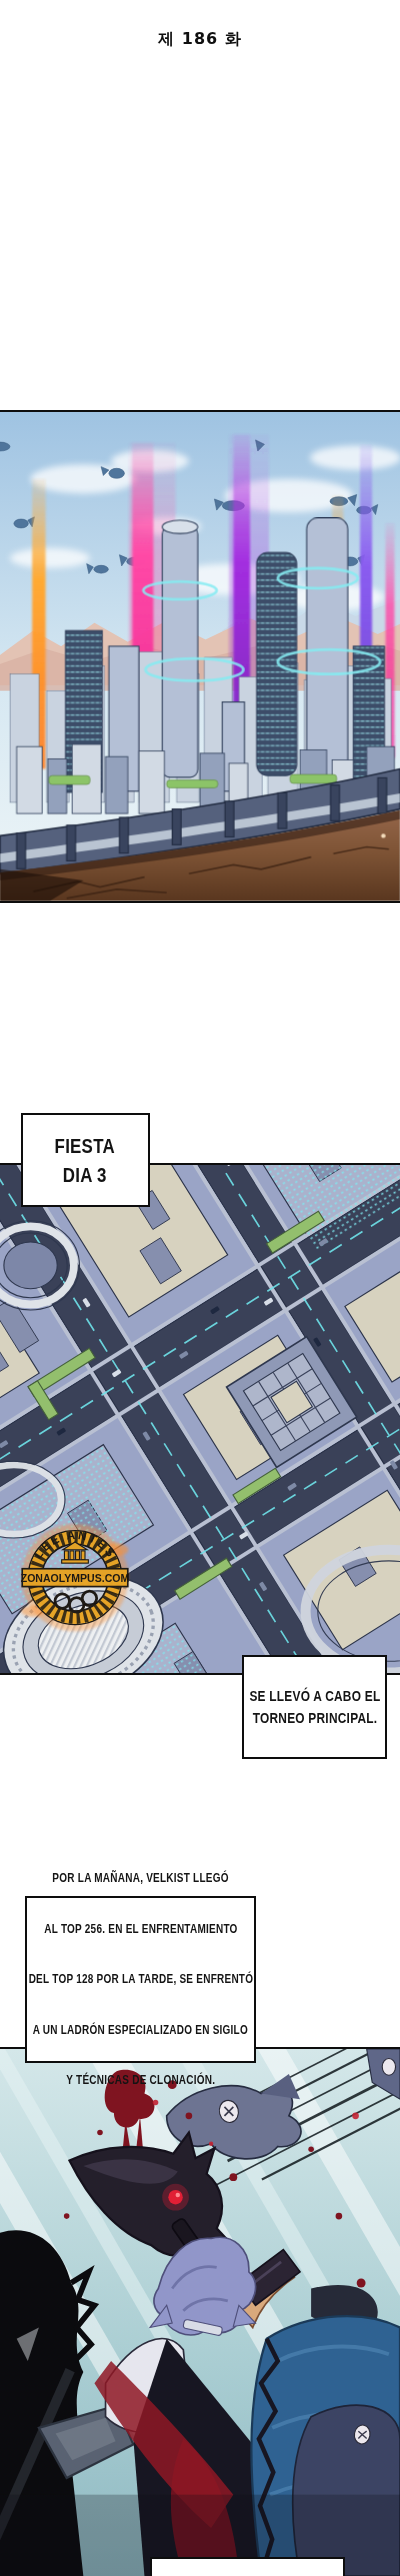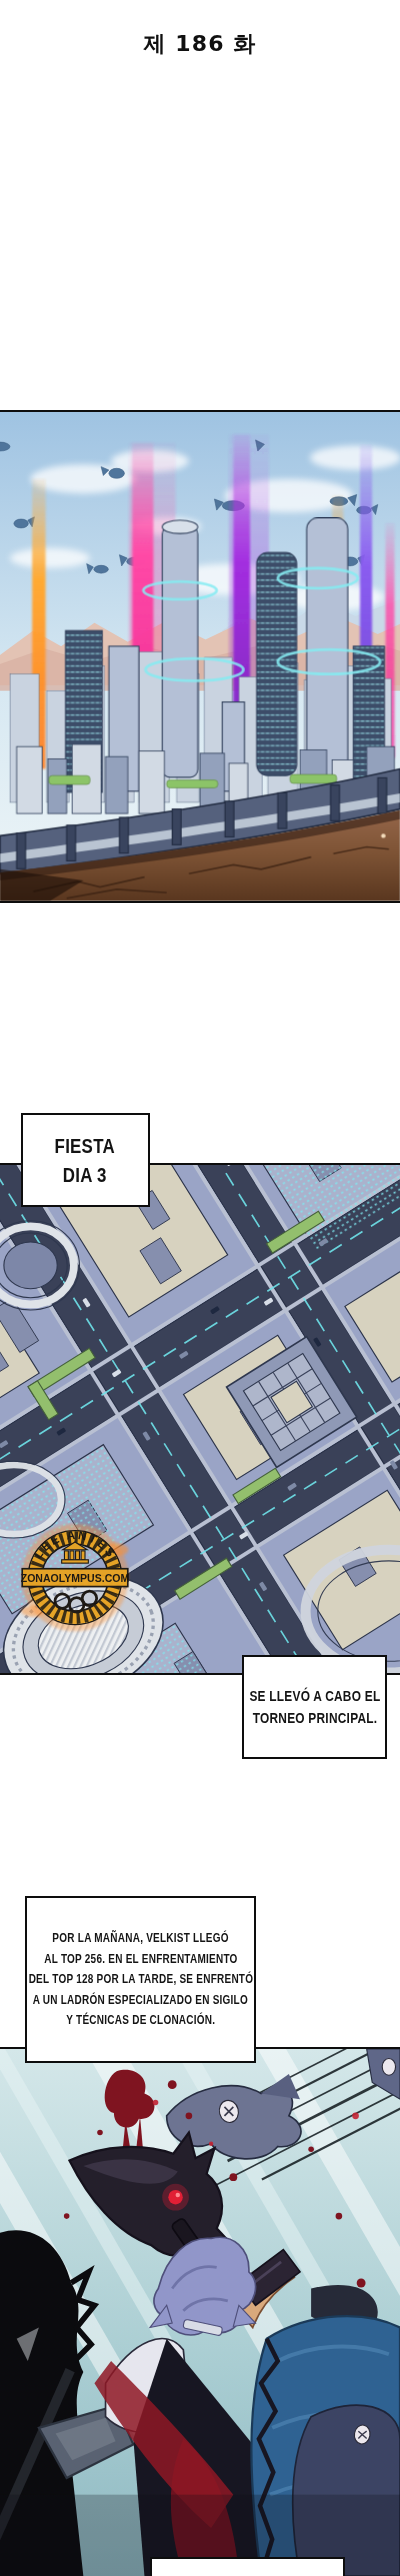--- a/index.html
+++ b/index.html
@@ -1,35 +1,35 @@
 <!DOCTYPE html>
 <html style="font-size:9px"><head>
 <meta charset="utf-8">
 <style>
   html,body{margin:0;padding:0;background:#ffffff;}
   #page{position:relative;width:400px;height:2576px;background:#ffffff;overflow:hidden;
         font-family:"Liberation Sans","DejaVu Sans",sans-serif;}
   .title{position:absolute;left:0;top:29px;width:400px;text-align:center;
          font-family:"DejaVu Sans","Liberation Sans",sans-serif;
-         font-size:22px;font-weight:700;color:#101010;letter-spacing:1.1px;}
+         font-size:16px;font-weight:700;color:#101010;letter-spacing:1.1px;}
   .panel{position:absolute;left:0;width:400px;border-top:2.8px solid #0d0d0d;border-bottom:2.8px solid #0d0d0d;
          box-sizing:border-box;overflow:hidden;background:#cfe0ee;}
   .panel svg{display:block;width:100%;height:100%;}
   #panel1{top:410px;height:493px;}
   #panel2{top:1163px;height:512px;background:#9aa4c6;}
   #panel3{top:2047px;height:529px;border-bottom:none;background:#b9d6da;}
   .tbox{position:absolute;background:#ffffff;border:2.2px solid #0d0d0d;box-sizing:border-box;
         display:flex;flex-direction:column;justify-content:center;align-items:center;z-index:5;}
   .cline{display:inline-block;transform:scaleX(.82);transform-origin:center;
          font-weight:700;color:#141414;white-space:nowrap;letter-spacing:0.3px;}
   #fiesta-box{left:20.6px;top:1113px;width:129px;height:94px;text-align:center;}
   #fiesta-box .cline{font-size:20.6px;line-height:29px;}
   #torneo-box{left:242px;top:1623px;width:145px;height:104px;margin-top:32px;}
   #torneo-box .cline{font-size:14.5px;line-height:22px;}
-  #morning-box{left:25px;top:1896px;width:231px;height:167px;}
+  #morning-box{left:25px;top:1896px;width:231px;height:167px;gap:30px;}
   #morning-box .cline{font-size:12.2px;line-height:20.6px;}
   #cut-box{left:150px;top:2557px;width:195px;height:19px;border-bottom:none;z-index:6;}
 </style>
 </head>
 <body>
 
 <div id="page">
 
   <div class="title">제 186 화</div>
 

